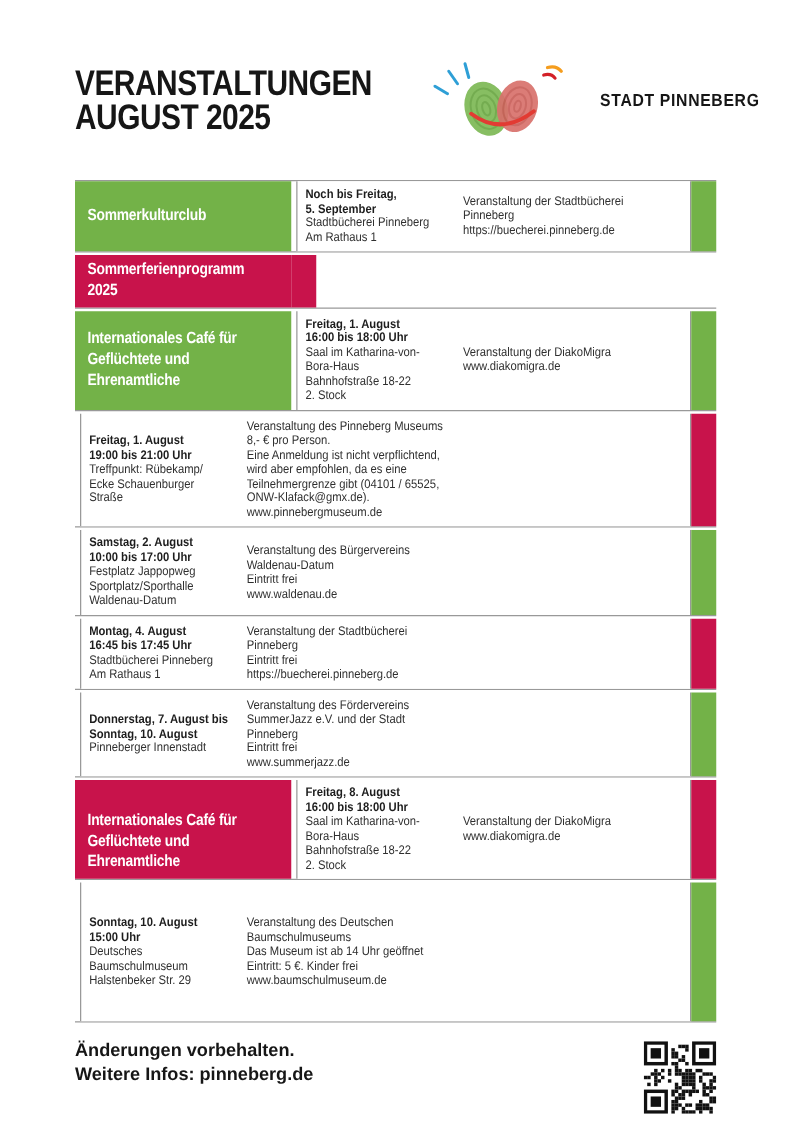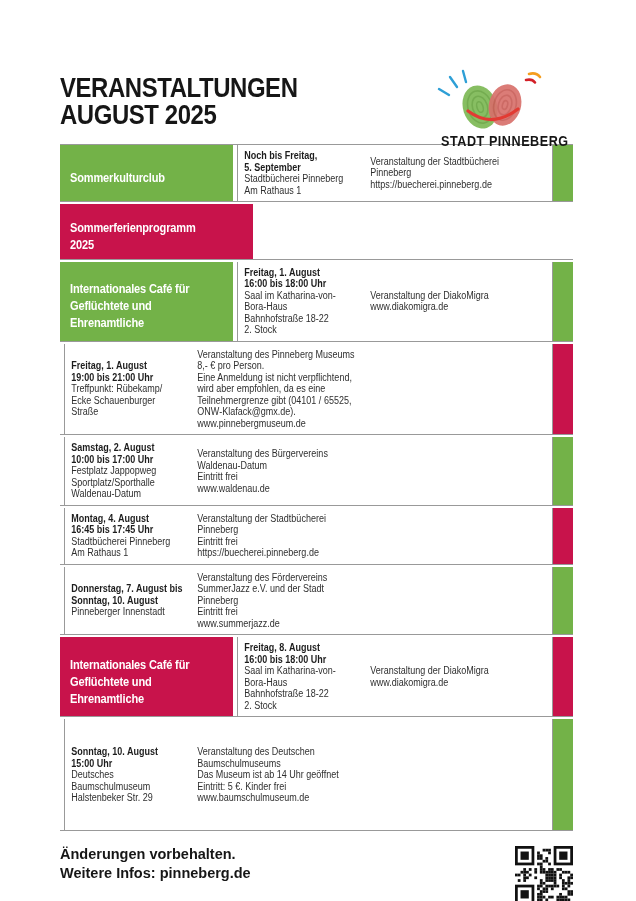--- a/index.html
+++ b/index.html
@@ -9,50 +9,50 @@
     --text:#2f2f2f;
   }
   *{box-sizing:border-box;}
   html,body{margin:0;padding:0;}
   body{
     width:636px;height:901px;overflow:hidden;background:#fff;
     font-family:"Liberation Sans","DejaVu Sans",sans-serif;color:#1a1a1a;
   }
   
   .header{display:flex;justify-content:space-between;align-items:flex-start;
-          padding:74px 60px 0 60px;height:138px;}
+          padding:54px 60px 0 60px;height:138px;}
   .page-title{
     margin:0;font-size:28.5px;font-weight:bold;line-height:.96;letter-spacing:-.5px;
     white-space:pre-line;transform:scaleX(.84);transform-origin:left top;color:#161616;
   }
-  .logo-block{display:flex;flex-direction:column;margin-top:-8px;}
+  .logo-block{display:flex;flex-direction:row;align-items:center;margin-top:-8px;}
   .logo-caption{
     font-size:14px;font-weight:bold;letter-spacing:.6px;margin-top:1px;
     transform:scaleX(.9);transform-origin:center top;white-space:nowrap;color:#161616;
   }
   
   .table{margin:6px 63px 0 60px;}
   .row{display:flex;align-items:stretch;border-bottom:1px solid var(--border);
        margin-bottom:2px;background:#fff;}
   .row:first-child{border-top:1px solid var(--border);}
   .table .row:nth-child(1){min-height:54px}
   .table .row:nth-child(2){min-height:42px}
   .table .row:nth-child(3){min-height:71px}
   .table .row:nth-child(4){min-height:80px}
   .table .row:nth-child(5){min-height:67px}
   .table .row:nth-child(6){min-height:55px}
   .table .row:nth-child(7){min-height:59px}
   .table .row:nth-child(8){min-height:70px}
   .table .row:nth-child(9){min-height:112px}
-  .cell-title{flex:0 0 173px;display:flex;align-items:center;padding:16px 8px 5px 10px;
+  .cell-title{flex:0 0 173px;display:flex;align-items:center;padding:3px 8px 5px 10px;
               color:#fff;font-weight:bold;font-size:13px;line-height:1.3;overflow:hidden;}
   .title-text{white-space:pre-line;width:117%;transform:scaleX(.85);
               transform-origin:left center;letter-spacing:-.2px;}
   .row.green .cell-title,.row.green .strip{background:var(--green);}
-  .row.red .cell-title,.row.red .strip{background:var(--red);}
+  .row.red .cell-title,.row.red .strip{background:var(--red);align-items:flex-end;}
   .content{flex:1;border-left:1px solid var(--border);border-right:1px solid var(--border);
            margin-left:4px;display:flex;overflow:hidden;background:#fff;}
   .content-inner{display:flex;align-items:center;width:111%;
                  transform:scaleX(.9);transform-origin:left center;
                  padding:5px 2px 5px 7px;}
   .col-when{flex:0 0 140px;font-size:10px;line-height:1.15;color:var(--text);}
   .col-when .date{font-weight:bold;color:#1d1d1d;white-space:pre-line;}
   .col-when .loc{white-space:pre-line;}
   .col-info{flex:1;font-size:10px;line-height:1.15;color:var(--text);
             white-space:pre-line;padding-right:4px;}

